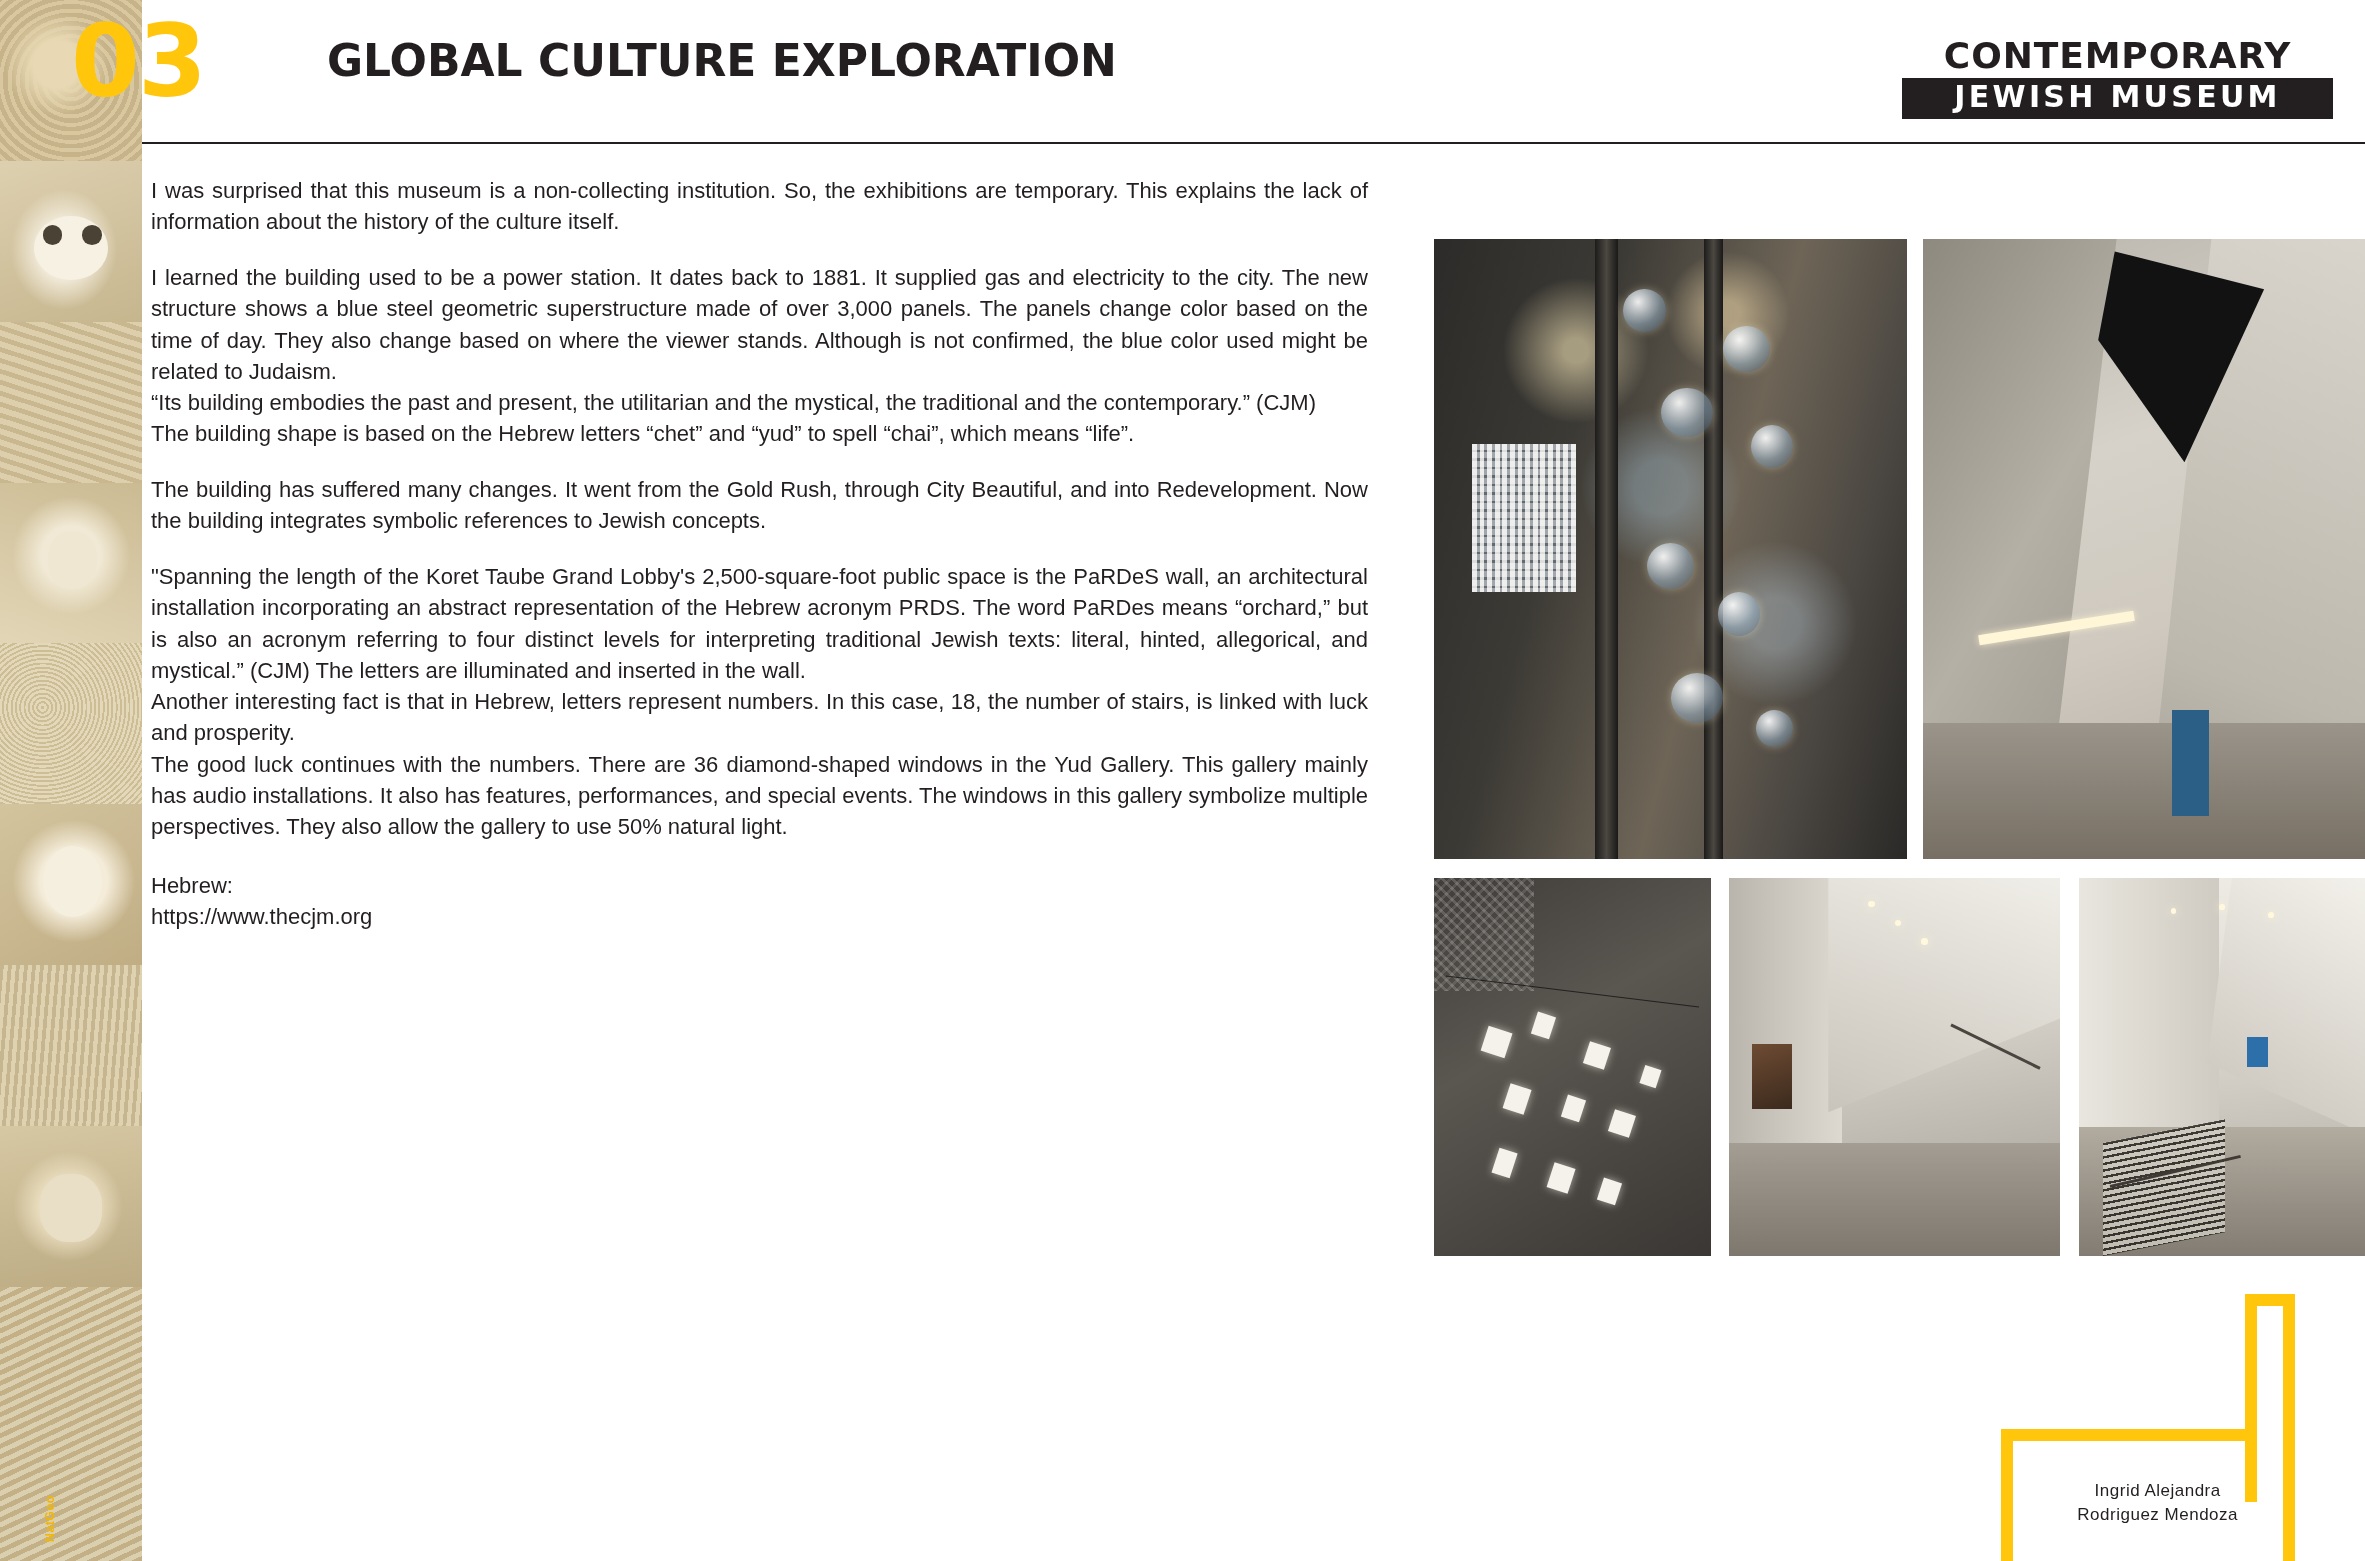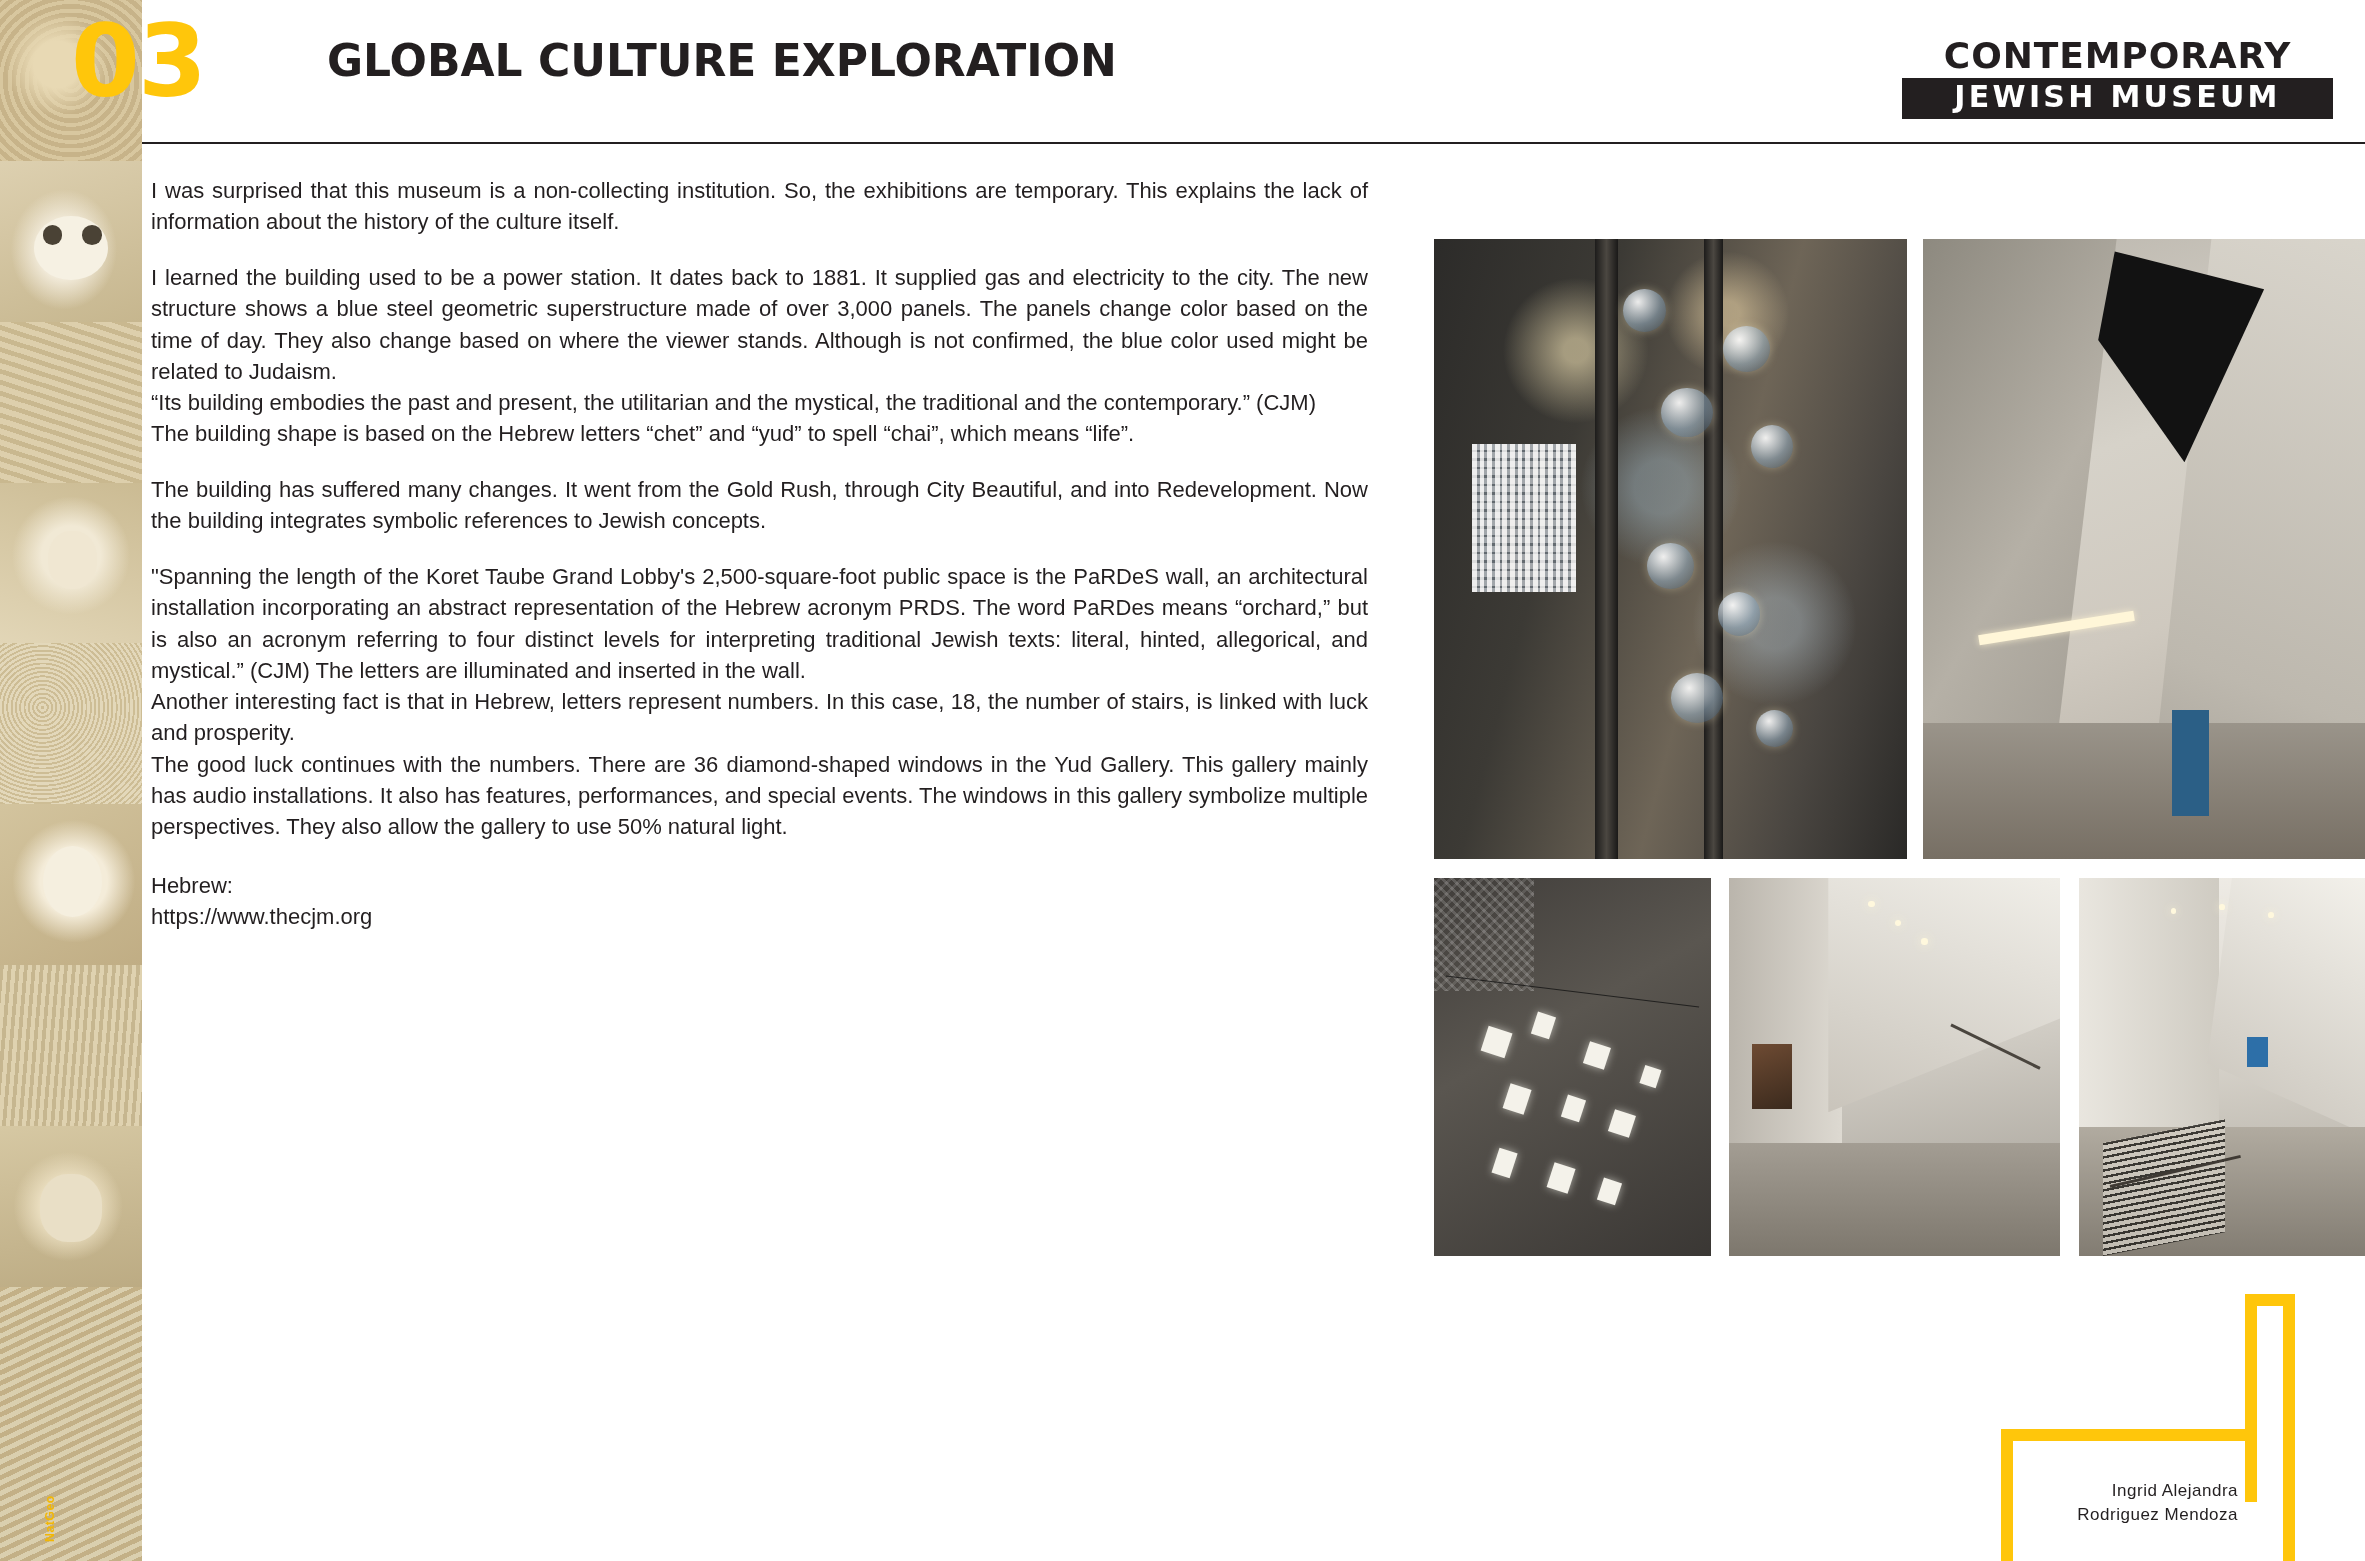--- a/index.html
+++ b/index.html
@@ -340,21 +340,21 @@
   
   .yellow-bar {
     position: absolute;
     background: #ffc60b;
   }
 
   .credit {
     position: absolute;
     right: 175px;
     bottom: 33px;
-    text-align: right;
+    text-align: center;
     color: #231f20;
     font-size: 17px;
     line-height: 1.45;
     letter-spacing: 0.5px;
   }
   .credit div { white-space: nowrap; }
 
   .term {
     position: absolute;
     right: 28px;

